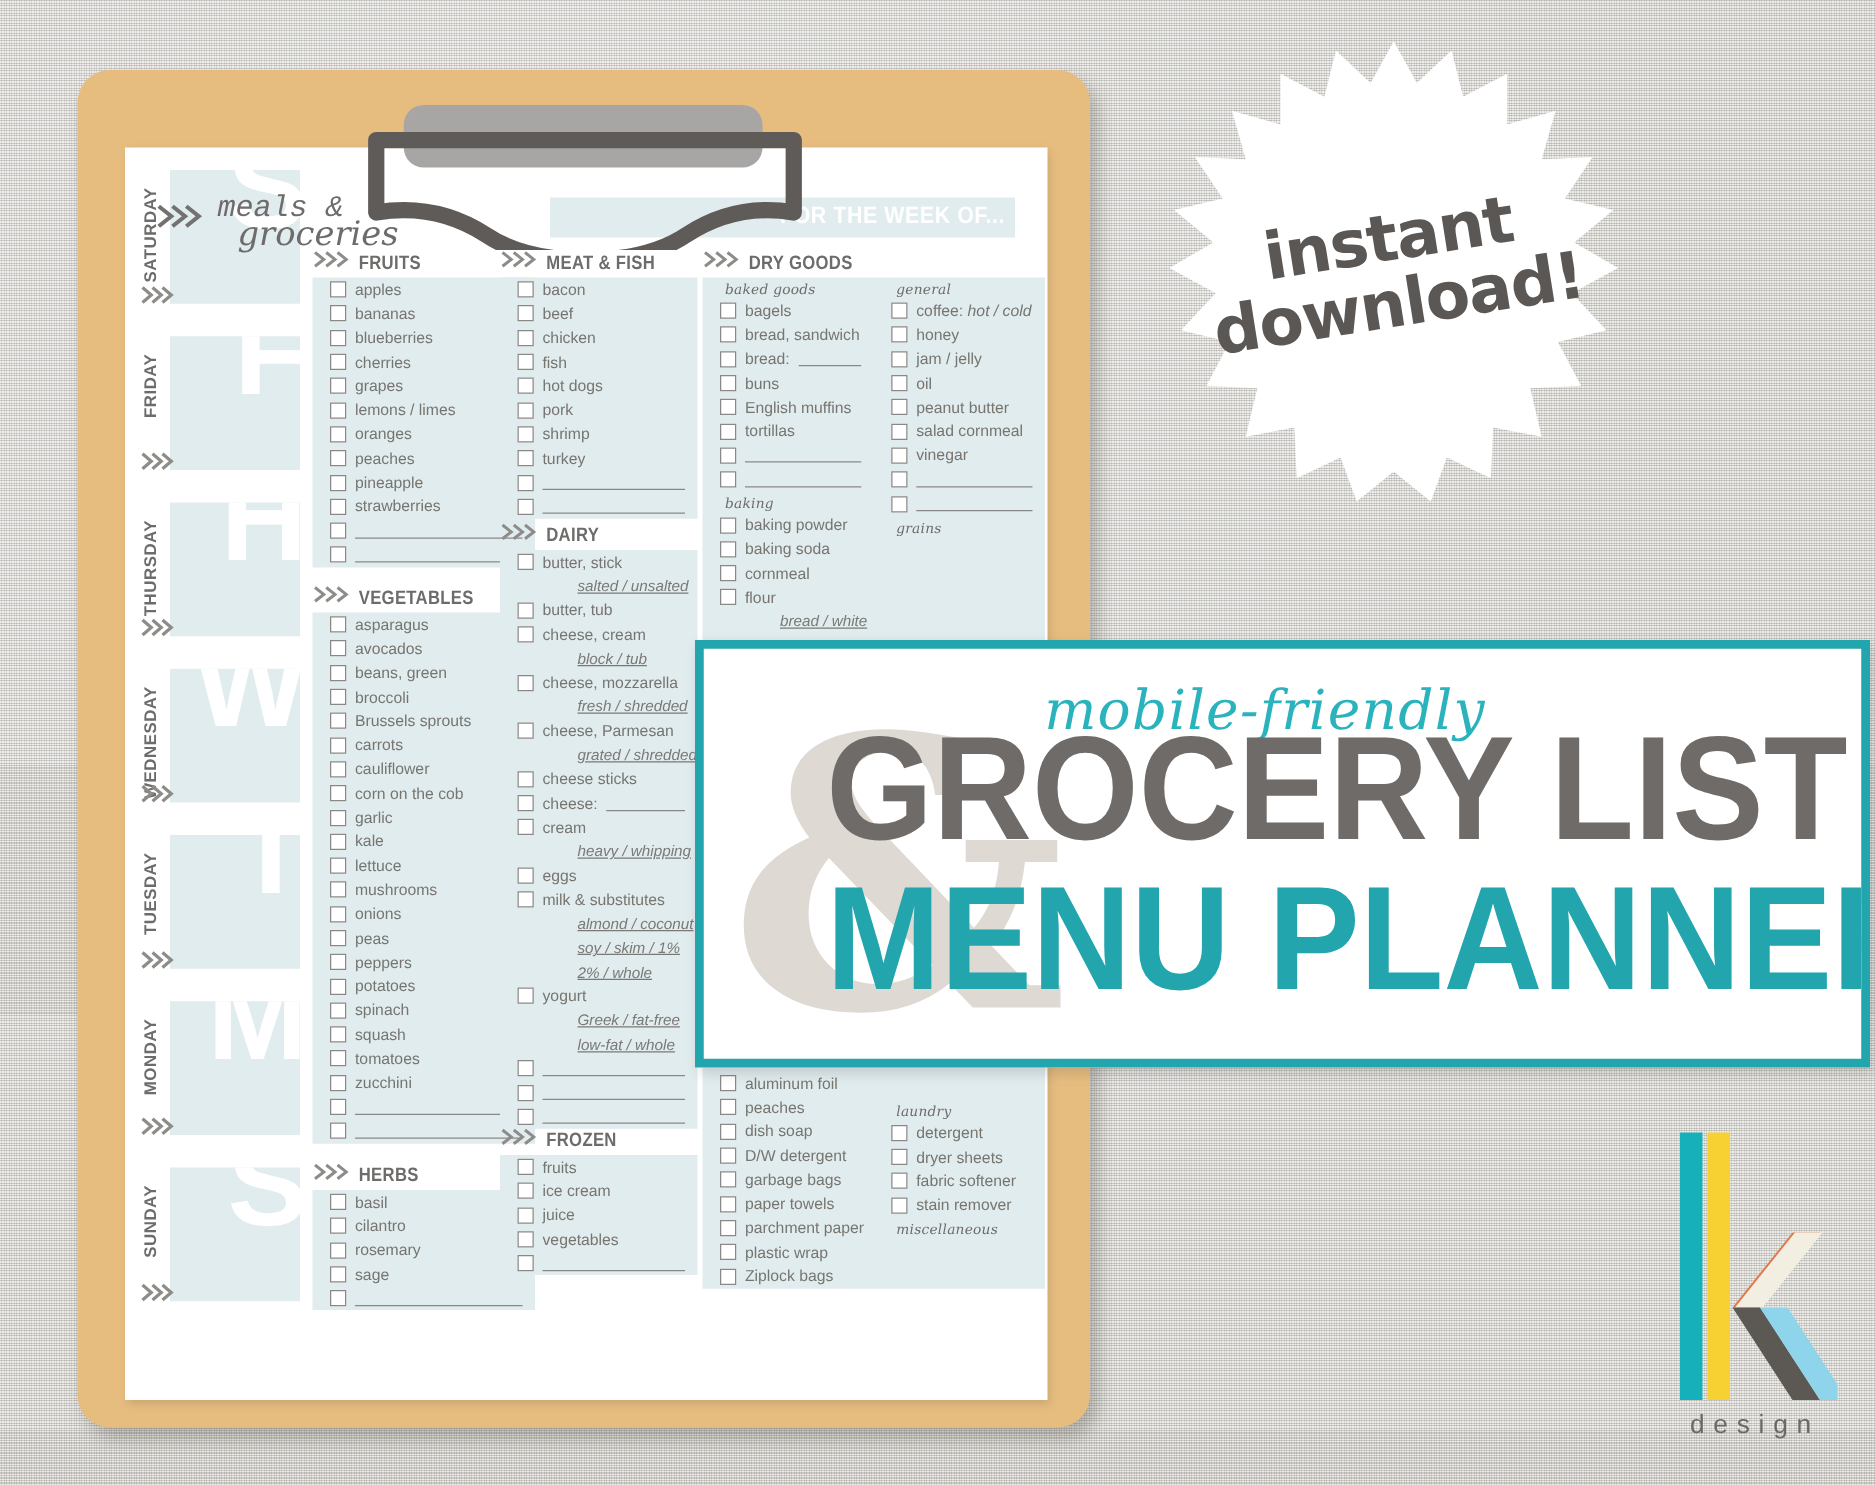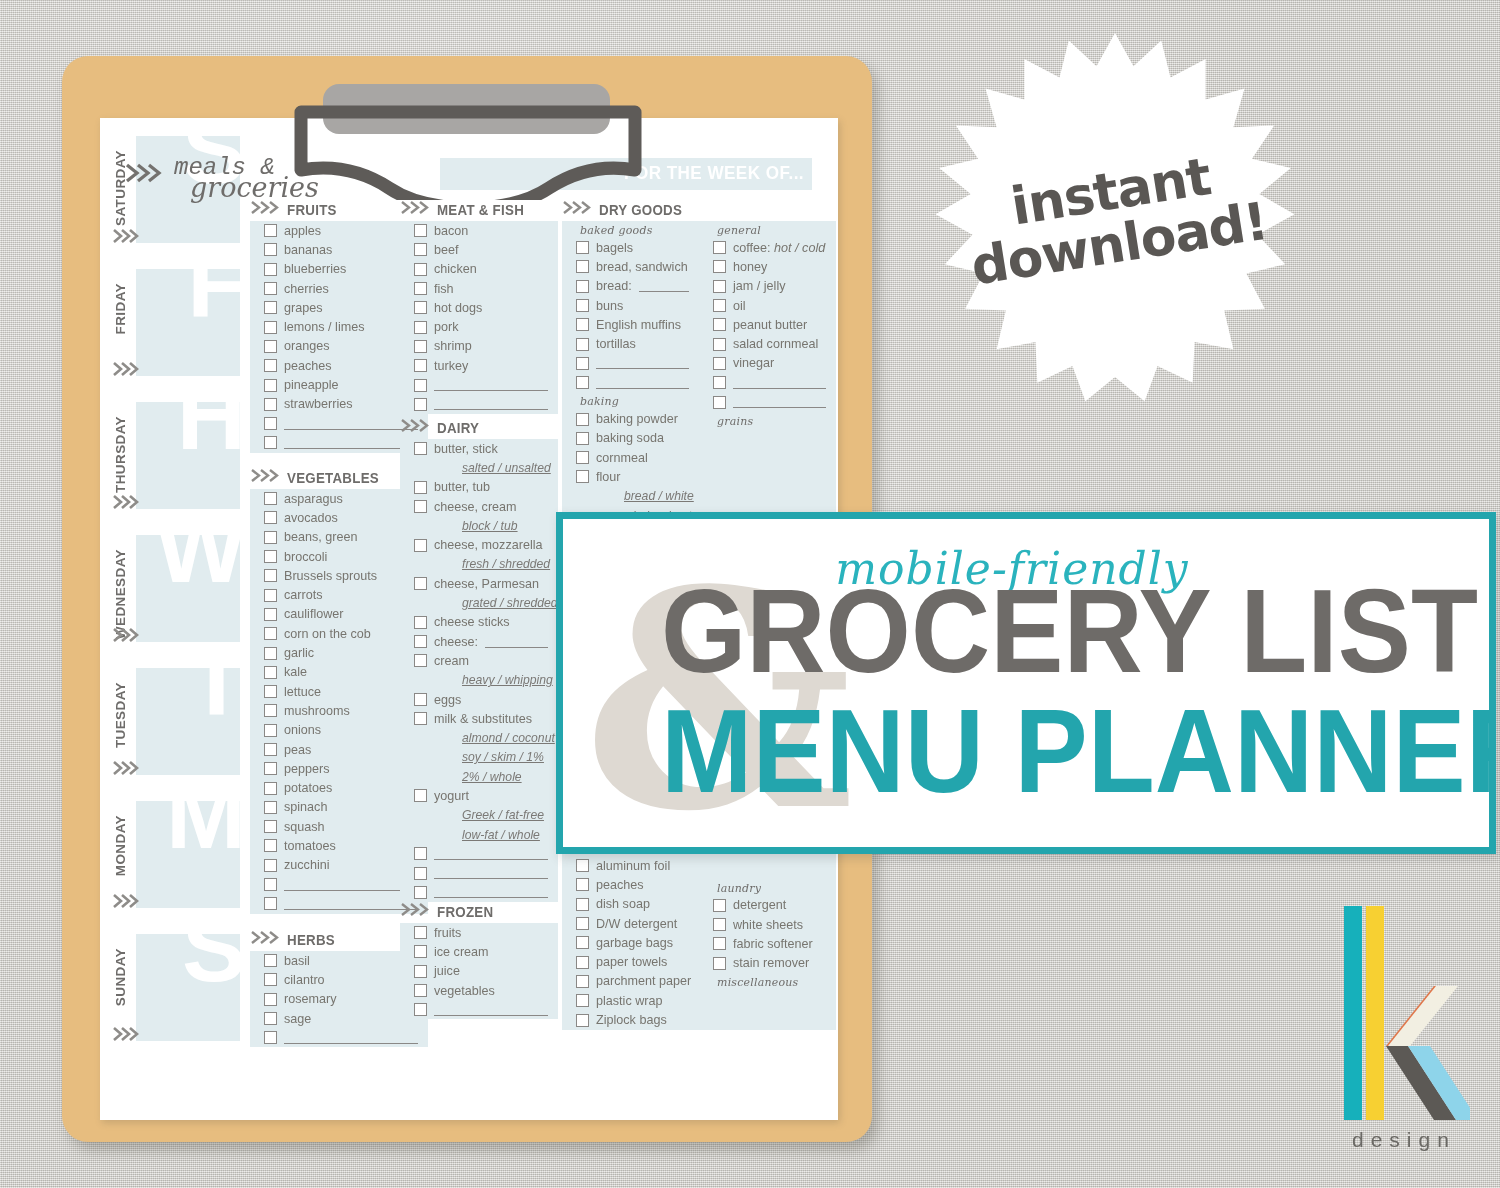--- a/index.html
+++ b/index.html
@@ -863,21 +863,21 @@
       </div>
       <div style="width:137px;">
         <div class="subhead script">laundry</div>
         <ul class="items" id="hh-1">
             <li>
               <span class="cb"></span>
               <span class="txt">detergent</span>
             </li>
             <li>
               <span class="cb"></span>
-              <span class="txt">white sheets</span>
+              <span class="txt">dryer sheets</span>
             </li>
             <li>
               <span class="cb"></span>
               <span class="txt">fabric softener</span>
             </li>
             <li>
               <span class="cb"></span>
               <span class="txt">stain remover</span>
             </li>
           </ul>

